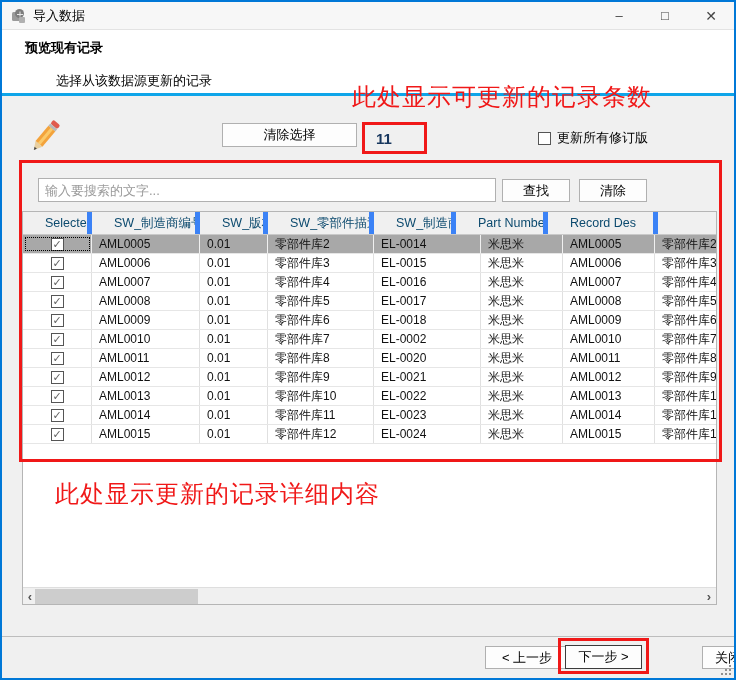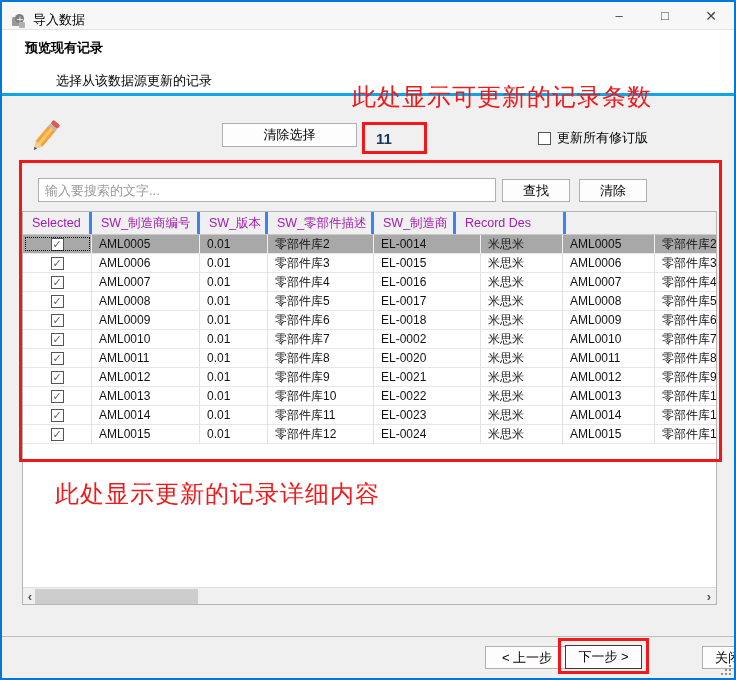--- a/index.html
+++ b/index.html
@@ -3,21 +3,21 @@
 <meta charset="utf-8">
 <style>
   * { margin:0; padding:0; box-sizing:border-box; }
   html,body { width:736px; height:680px; }
   body { font-family:"Liberation Sans", sans-serif; font-size:13px; color:#1a1a1a; }
 
   .window { position:relative; width:736px; height:680px; background:#f0f0f0; overflow:hidden; }
   .window-border { position:absolute; inset:0; border:2px solid var(--accent,#0078d7); pointer-events:none; z-index:60; }
 
   
-  .titlebar { position:absolute; left:2px; top:2px; right:2px; height:28px; background:#f7f7f7; border-bottom:1px solid #e3e3e3; display:flex; align-items:flex-end; }
+  .titlebar { position:absolute; left:2px; top:2px; right:2px; height:28px; background:#f7f7f7; border-bottom:1px solid #e3e3e3; display:flex; align-items:center; }
   .app-icon { margin-left:8px; width:16px; height:16px; flex:0 0 auto; }
   .title-text { margin-left:7px; font-size:13px; color:#000; }
   .win-controls { margin-left:auto; display:flex; height:100%; }
   .win-btn { width:46px; height:100%; display:flex; align-items:center; justify-content:center; color:#444; font-size:13px; }
   .win-btn.close { font-size:14px; }
 
   
   .headerband { position:absolute; left:2px; top:30px; right:2px; height:66px; background:#ffffff; border-bottom:3px solid #0ea5e9; }
   .header-title { position:absolute; left:23px; top:9px; font-weight:bold; font-size:13px; color:#000; }
   .header-subtitle { position:absolute; left:54px; top:42px; font-size:13px; color:#000; }
@@ -44,21 +44,21 @@
 
   
   .search-input { position:absolute; left:38px; top:178px; width:458px; height:24px; border:1px solid #b0b0b0; background:#fff; font-size:13px; padding:0 6px; color:#1a1a1a; font-family:"Liberation Sans",sans-serif; }
   .search-input::placeholder { color:#9b9b9b; }
   .btn-find { position:absolute; left:502px; top:179px; width:68px; height:23px; }
   .btn-clear { position:absolute; left:579px; top:179px; width:68px; height:23px; }
 
   
   .panel { position:absolute; left:22px; top:211px; width:695px; height:394px; background:#fff; border:1px solid #b5b5b5; overflow:hidden; }
   .thead { display:flex; height:23px; background:#f0f0f0; border-bottom:1px solid #c9c9c9; }
-  .th { flex:0 0 auto; display:flex; align-items:center; padding-left:9px; font-size:12.5px; color:#a21caf; border-right:3px solid #3b82f6; overflow:hidden; white-space:nowrap; }
+  .th { flex:0 0 auto; display:flex; align-items:center; padding-left:22px; font-size:12.5px; color:#0c4a6e; border-right:5px solid #3b82f6; overflow:hidden; white-space:nowrap; }
   .trow { display:flex; height:19px; background:#fff; border-bottom:1px solid #e6e6e6; }
   .trow.selected { background:var(--selbg,#a8a8a8); }
   .td { flex:0 0 auto; display:flex; align-items:center; padding-left:7px; font-size:12px; color:#111; border-right:1px solid #e0e0e0; overflow:hidden; white-space:nowrap; }
   .trow.selected .td { border-right-color:#f0f0f0; }
   .td.cbcell { justify-content:center; padding-left:0; }
   .trow.selected .td.cbcell { outline:1px dotted #000; outline-offset:-3px; }
 
   
   .hscroll { position:absolute; left:0; right:0; bottom:0; height:17px; background:#f0f0f0; border-top:1px solid #dedede; display:flex; align-items:center; }
   .scroll-arrow { width:14px; height:17px; display:flex; align-items:center; justify-content:center; color:#555; font-size:13px; font-weight:bold; }
@@ -123,20 +123,21 @@
   <div class="btn btn-find">查找</div>
   <div class="btn btn-clear">清除</div>
 
   <div class="panel">
     <div class="thead" id="thead">
         <div class="th" style="width: 69px;">Selected</div>
         <div class="th" style="width: 108px;">SW_制造商编号</div>
         <div class="th" style="width: 68px;">SW_版本</div>
         <div class="th" style="width: 106px;">SW_零部件描述</div>
         <div class="th" style="width: 82px;">SW_制造商</div>
+        <div class="th" style="width: 92px;">Part Number</div>
         <div class="th" style="width: 110px;">Record Des</div>
       </div>
     <div id="tbody">
         <div class="trow selected">
           <div class="td cbcell" style="width: 69px;">
             <span class="cb">✓</span>
           </div>
           <div class="td" style="width: 108px;">AML0005</div>
           <div class="td" style="width: 68px;">0.01</div>
           <div class="td" style="width: 106px;">零部件库2</div>

